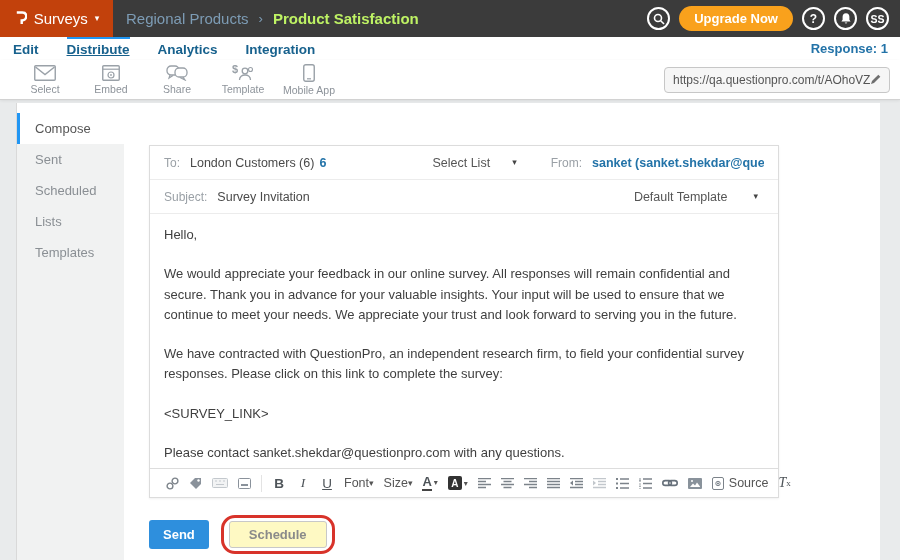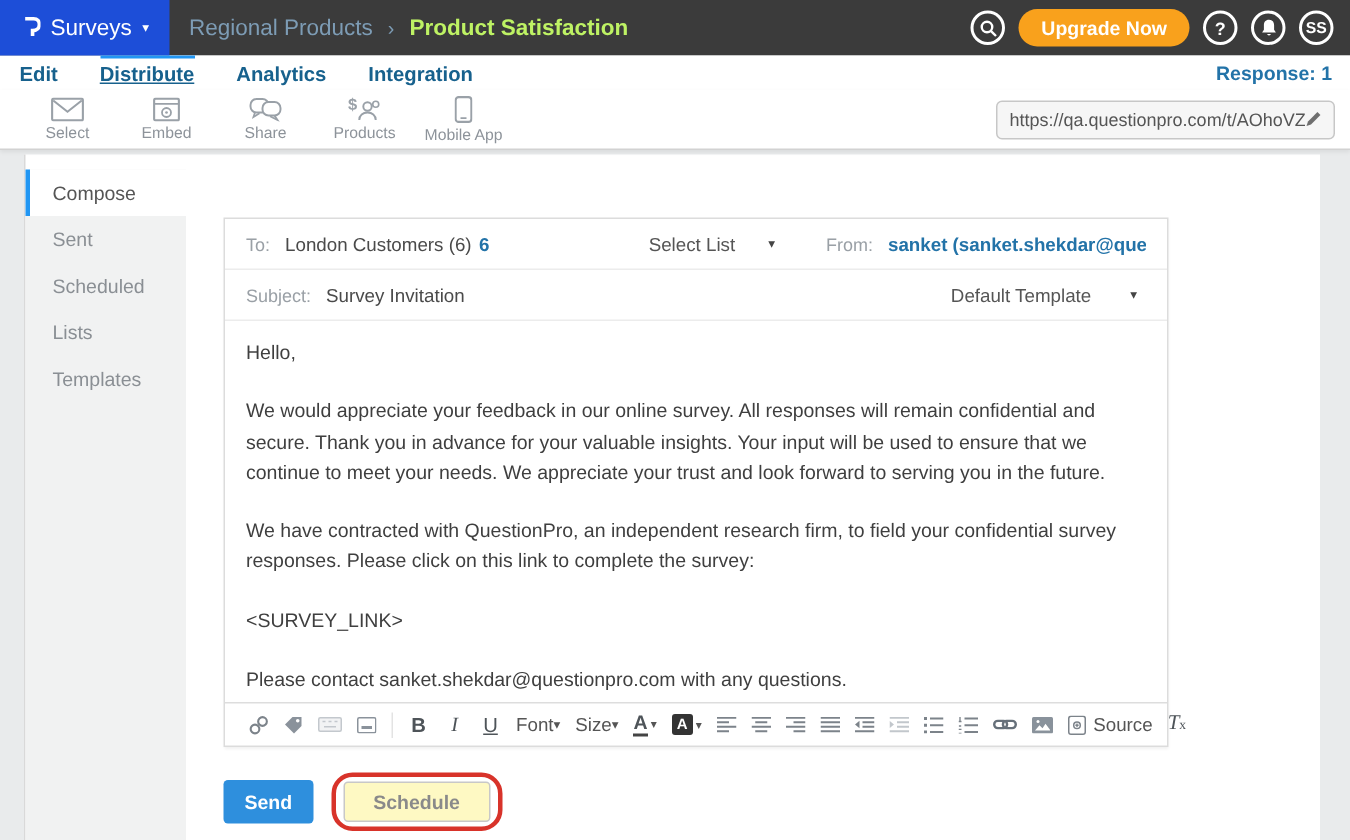--- a/index.html
+++ b/index.html
@@ -7,21 +7,21 @@
   body {
     font-family: "Liberation Sans", sans-serif;
     background:#e9ebec;
     overflow:hidden;
     position:relative;
   }
   svg { display:block; }
 
   
   .top-header { height:37px; background:#3b3b3b; display:flex; align-items:center; }
-  .logo-box { width:113px; height:37px; background:#1d4ed8; display:flex; align-items:center; justify-content:center; gap:7px; cursor:pointer; }
+  .logo-box { width:113px; height:37px; background:#c2410c; display:flex; align-items:center; justify-content:center; gap:7px; cursor:pointer; }
   .logo-box .product { color:#fff; font-size:15px; }
   .caret { font-size:9px; line-height:1; }
   .logo-box .caret { color:#fff; }
   .breadcrumb { display:flex; align-items:center; gap:10px; margin-left:13px; font-size:15px; }
   .bc-parent { color:#7d9cb5; font-weight:500; }
   .bc-sep { color:#7d9cb5; font-size:13px; }
   .bc-current { color:#bef264; font-weight:600; }
   .header-right { margin-left:auto; display:flex; align-items:center; gap:9px; padding-right:11px; }
   .circle-btn { width:23px; height:23px; border:2px solid #fff; border-radius:50%; display:flex; align-items:center; justify-content:center; color:#fff; font-size:12px; font-weight:700; background:transparent; cursor:pointer; flex-shrink:0; }
   .upgrade { background:#f9a11c; color:#fff; font-weight:700; font-size:13px; padding:5px 15px; border-radius:14px; cursor:pointer; }
@@ -163,21 +163,21 @@
     </svg>
     <span class="channel-label">Share</span>
   </div>
   <div class="channel">
     <svg width="22" height="17" viewBox="0 0 22 17">
       <text x="0" y="9" font-size="11" font-weight="bold" fill="#9aa1a8" font-family="Liberation Sans, sans-serif">$</text>
       <circle cx="13" cy="7" r="2.8" stroke="#9aa1a8" stroke-width="1.3" fill="none"></circle>
       <path d="M7.5 16 c0-3.2 2.5-5 5.5-5 s5.5 1.8 5.5 5" stroke="#9aa1a8" stroke-width="1.3" fill="none"></path>
       <circle cx="18.5" cy="5.5" r="2" stroke="#9aa1a8" stroke-width="1.1" fill="#fff"></circle>
     </svg>
-    <span class="channel-label">Products</span>
+    <span class="channel-label">Template</span>
   </div>
   <div class="channel">
     <svg width="12" height="18" viewBox="0 0 12 18">
       <rect x="0.75" y="0.75" width="10.5" height="16.5" rx="2" stroke="#9aa1a8" stroke-width="1.4" fill="none"></rect>
       <path d="M4 14.8 H8" stroke="#9aa1a8" stroke-width="1.2"></path>
     </svg>
     <span class="channel-label">Mobile App</span>
   </div>
   <div class="bar-right">
     <div class="url-box">

